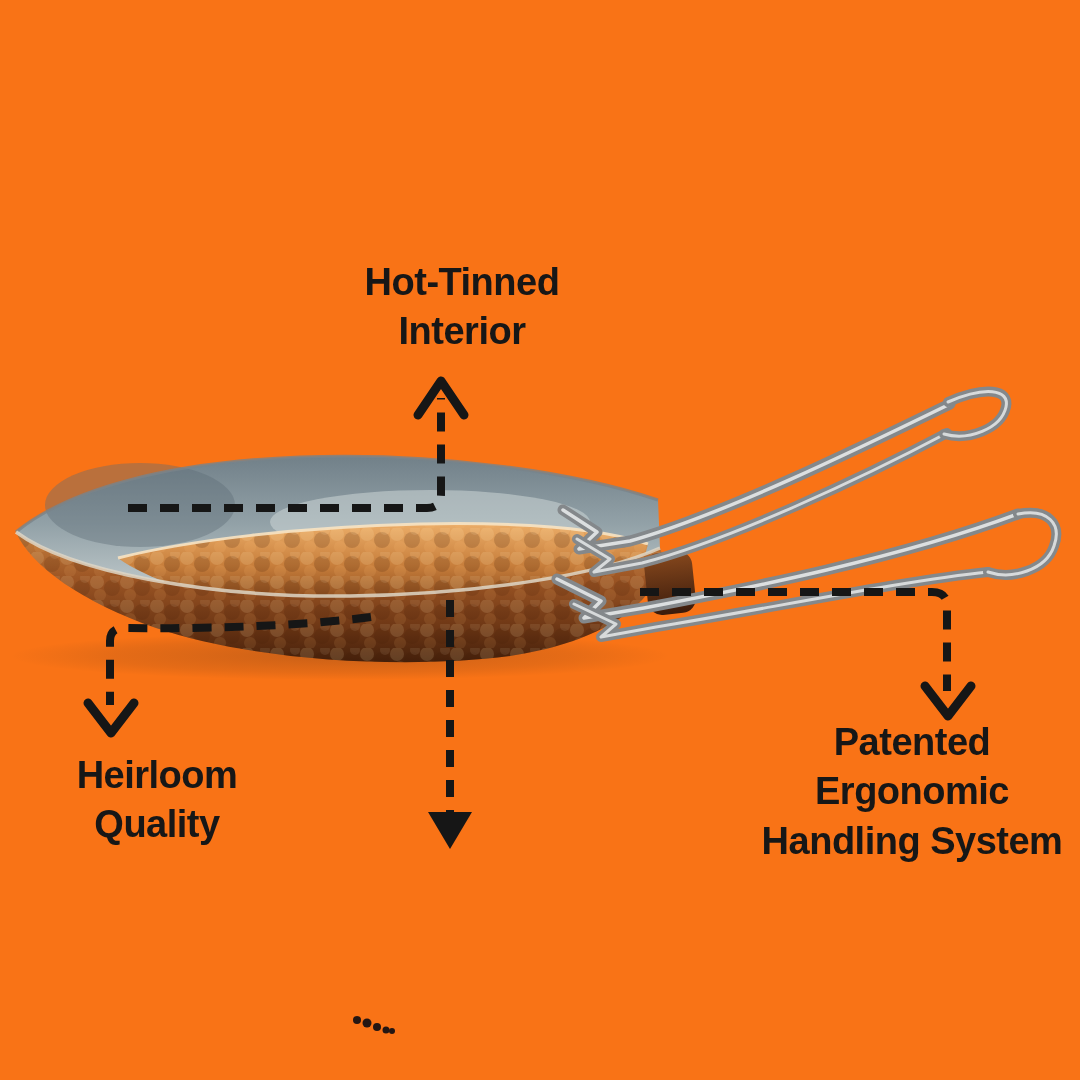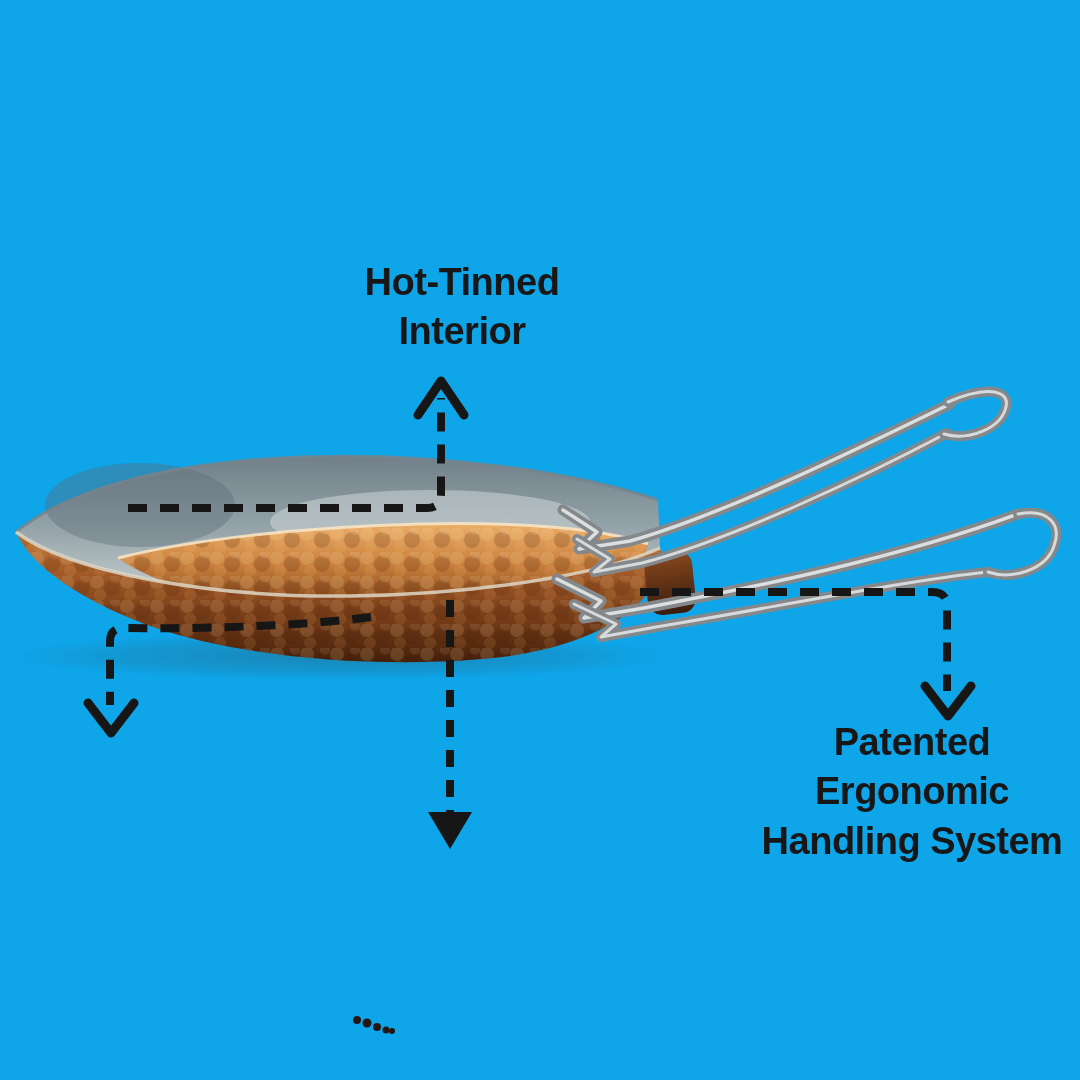--- a/index.html
+++ b/index.html
@@ -1,20 +1,20 @@
 <!DOCTYPE html>
 <html><head>
 <meta charset="utf-8">
 <style>
   html, body { margin: 0; padding: 0; background: #ffffff; }
   .canvas {
     position: relative;
     width: 1080px;
     height: 1080px;
-    background: #0ea5e9;
+    background: #f97316;
     overflow: hidden;
     font-family: "Liberation Sans", sans-serif;
   }
   .art {
     position: absolute;
     left: 0; top: 0;
     width: 1080px; height: 1080px;
     display: block;
   }
   .callout {
@@ -142,18 +142,20 @@
       <circle cx="367" cy="1023" r="4.5"></circle>
       <circle cx="377" cy="1027" r="4"></circle>
       <circle cx="386" cy="1030" r="3.5"></circle>
       <circle cx="392" cy="1031" r="3"></circle>
     </g>
   </svg>
 
   <div class="callout callout-hot-tinned">Hot-Tinned
 Interior</div>
 
+  <div class="callout callout-heirloom">Heirloom
+Quality</div>
 
 
   <div class="callout callout-ergonomic">Patented
 Ergonomic
 Handling System</div>
 </div>
 
 </body></html>

